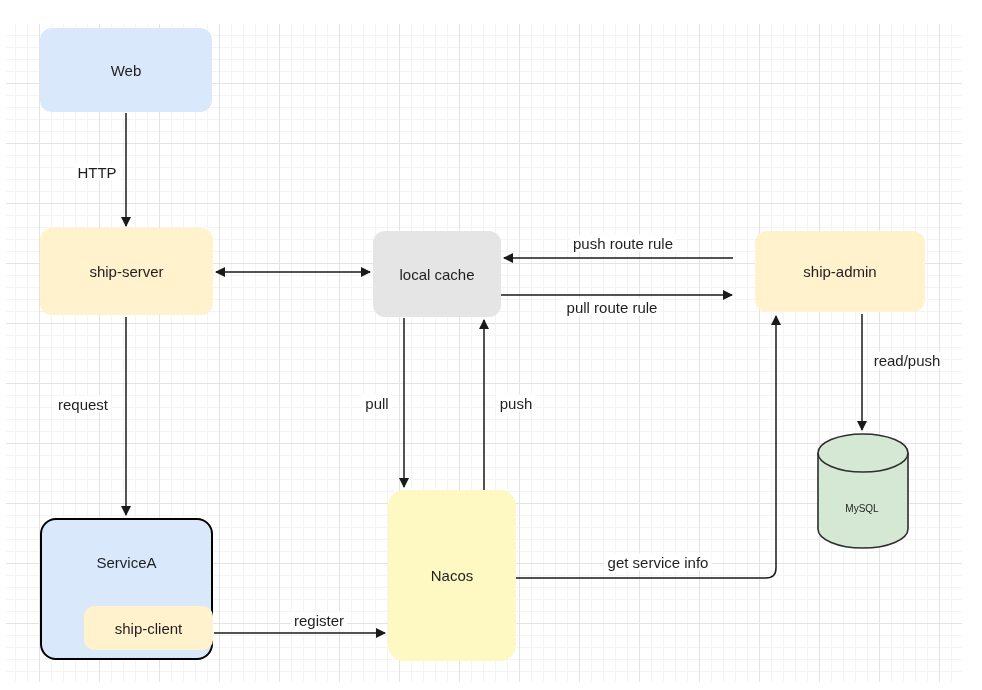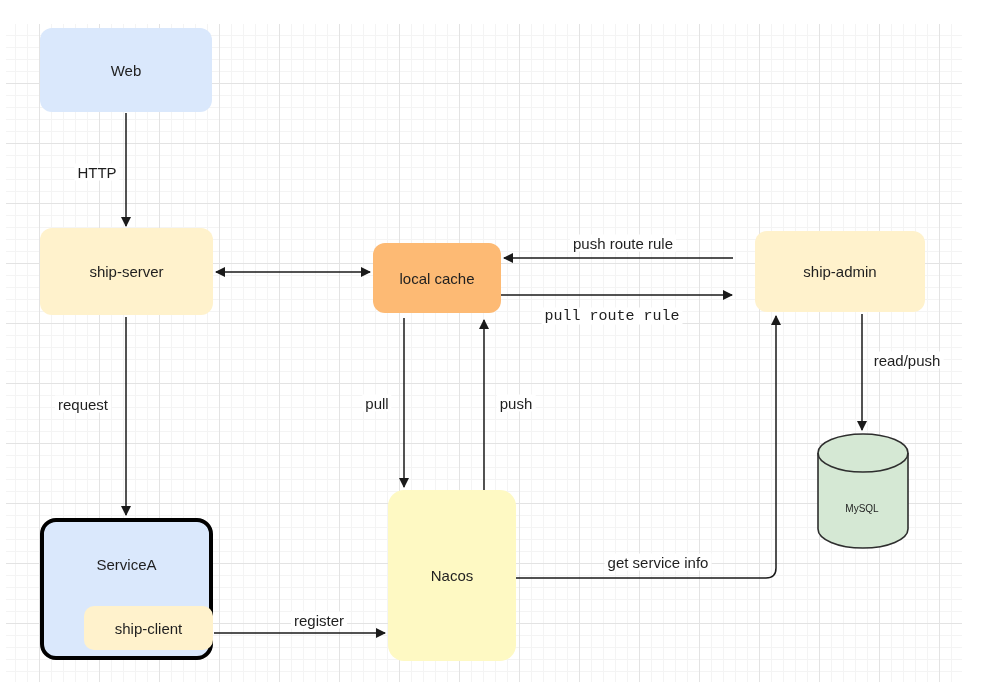--- a/index.html
+++ b/index.html
@@ -17,36 +17,36 @@
     background-size: 60px 60px, 60px 60px, 12px 12px, 12px 12px;
     background-position: 33px 59px, 33px 59px, 9px 11px, 9px 11px;
   }
   svg.edges { position:absolute; left:0; top:0; width:982px; height:690px; }
   .node {
     position:absolute; display:flex; align-items:center; justify-content:center;
     font-size:15px; line-height:17px; text-align:center;
   }
   #node-web         { left:40px;  top:28px;  width:172px; height:84px;  background:#dae8fc; border-radius:12px; }
   #node-ship-server { left:40px;  top:228px; width:173px; height:87px;  background:#fff2cc; border-radius:12px; }
-  #node-local-cache { left:373px; top:231px; width:128px; height:70px;  background:#fdba74; border-radius:12px;margin-top:12px; }
+  #node-local-cache { left:373px; top:231px; width:128px; height:86px;  background:#e5e5e5; border-radius:12px; }
   #node-ship-admin  { left:735px; top:231px; width:170px; height:81px;  background:#fff2cc; border-radius:12px;margin-left:20px; }
   #node-service-a   { left:40px;  top:518px; width:173px; height:142px; background:#dae8fc;
-                      border:4px solid #000000; border-radius:16px; box-sizing:border-box;
+                      border:2px solid #000000; border-radius:16px; box-sizing:border-box;
                       align-items:flex-start; padding-top:34px; }
   #node-ship-client { left:84px;  top:606px; width:129px; height:44px;  background:#fff2cc; border-radius:10px; }
   #node-nacos       { left:388px; top:490px; width:128px; height:171px; background:#fef9c3; border-radius:16px; }
   .elabel {
     position:absolute; transform:translate(-50%,-50%);
     font-size:15px; line-height:17px; white-space:nowrap;
     background:#ffffff; padding:0 3px;
   }
   #lbl-http            { left:97px;  top:172px; }
   #lbl-request         { left:83px;  top:404px; }
   #lbl-push-route-rule { left:623px; top:243px; }
-  #lbl-pull-route-rule { left:612px; top:316px;font-family:Liberation Mono, monospace; }
+  #lbl-pull-route-rule { left:612px; top:307px; }
   #lbl-pull            { left:377px; top:403px; }
   #lbl-push            { left:516px; top:403px; }
   #lbl-register        { left:319px; top:620px; }
   #lbl-get-service-info{ left:658px; top:562px; }
   #lbl-read-write      { left:907px; top:360px; }
   #lbl-mysql           { left:862px; top:508px; position:absolute; transform:translate(-50%,-50%); font-size:10px; }
 </style>
 </head>
 <body>
 

